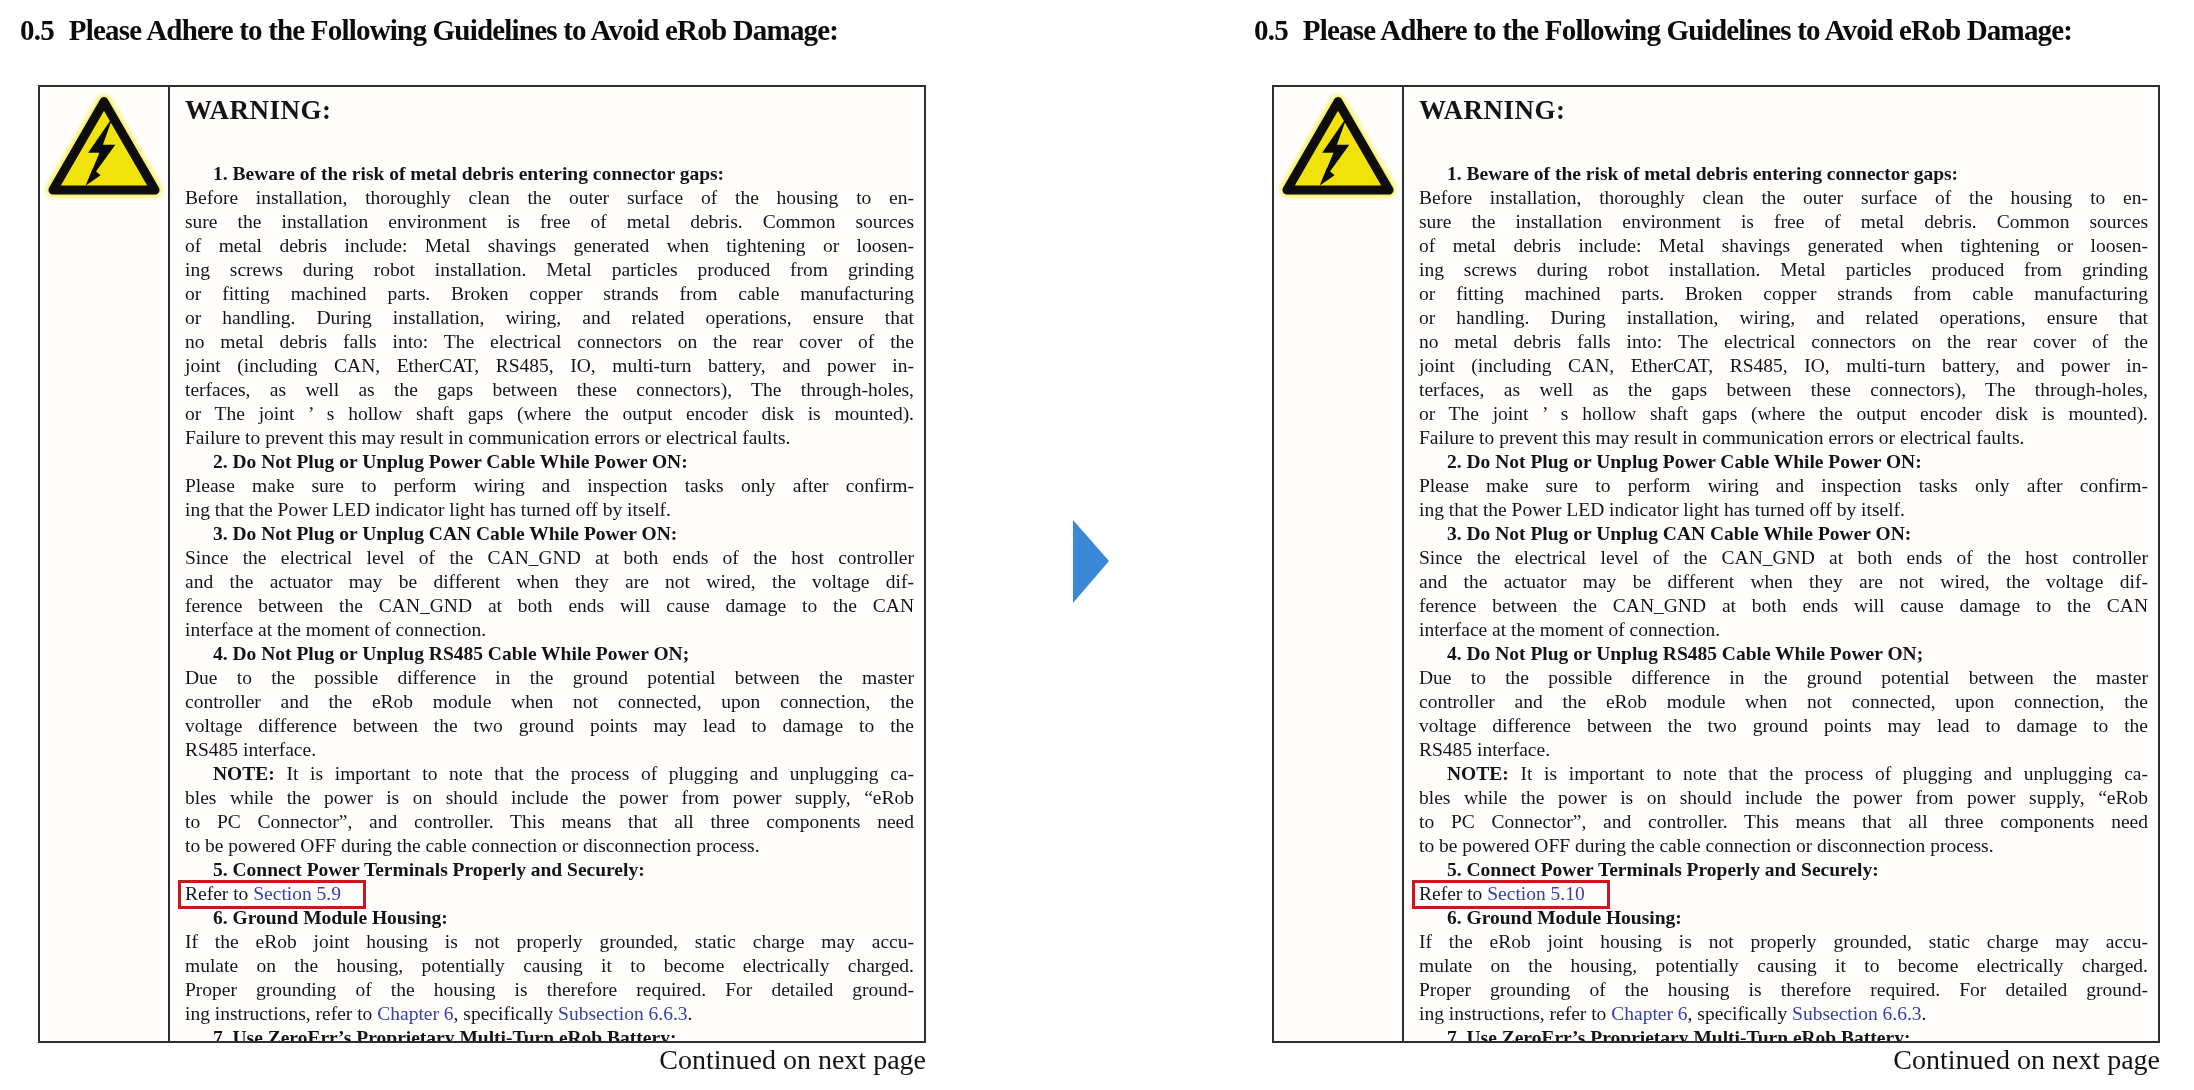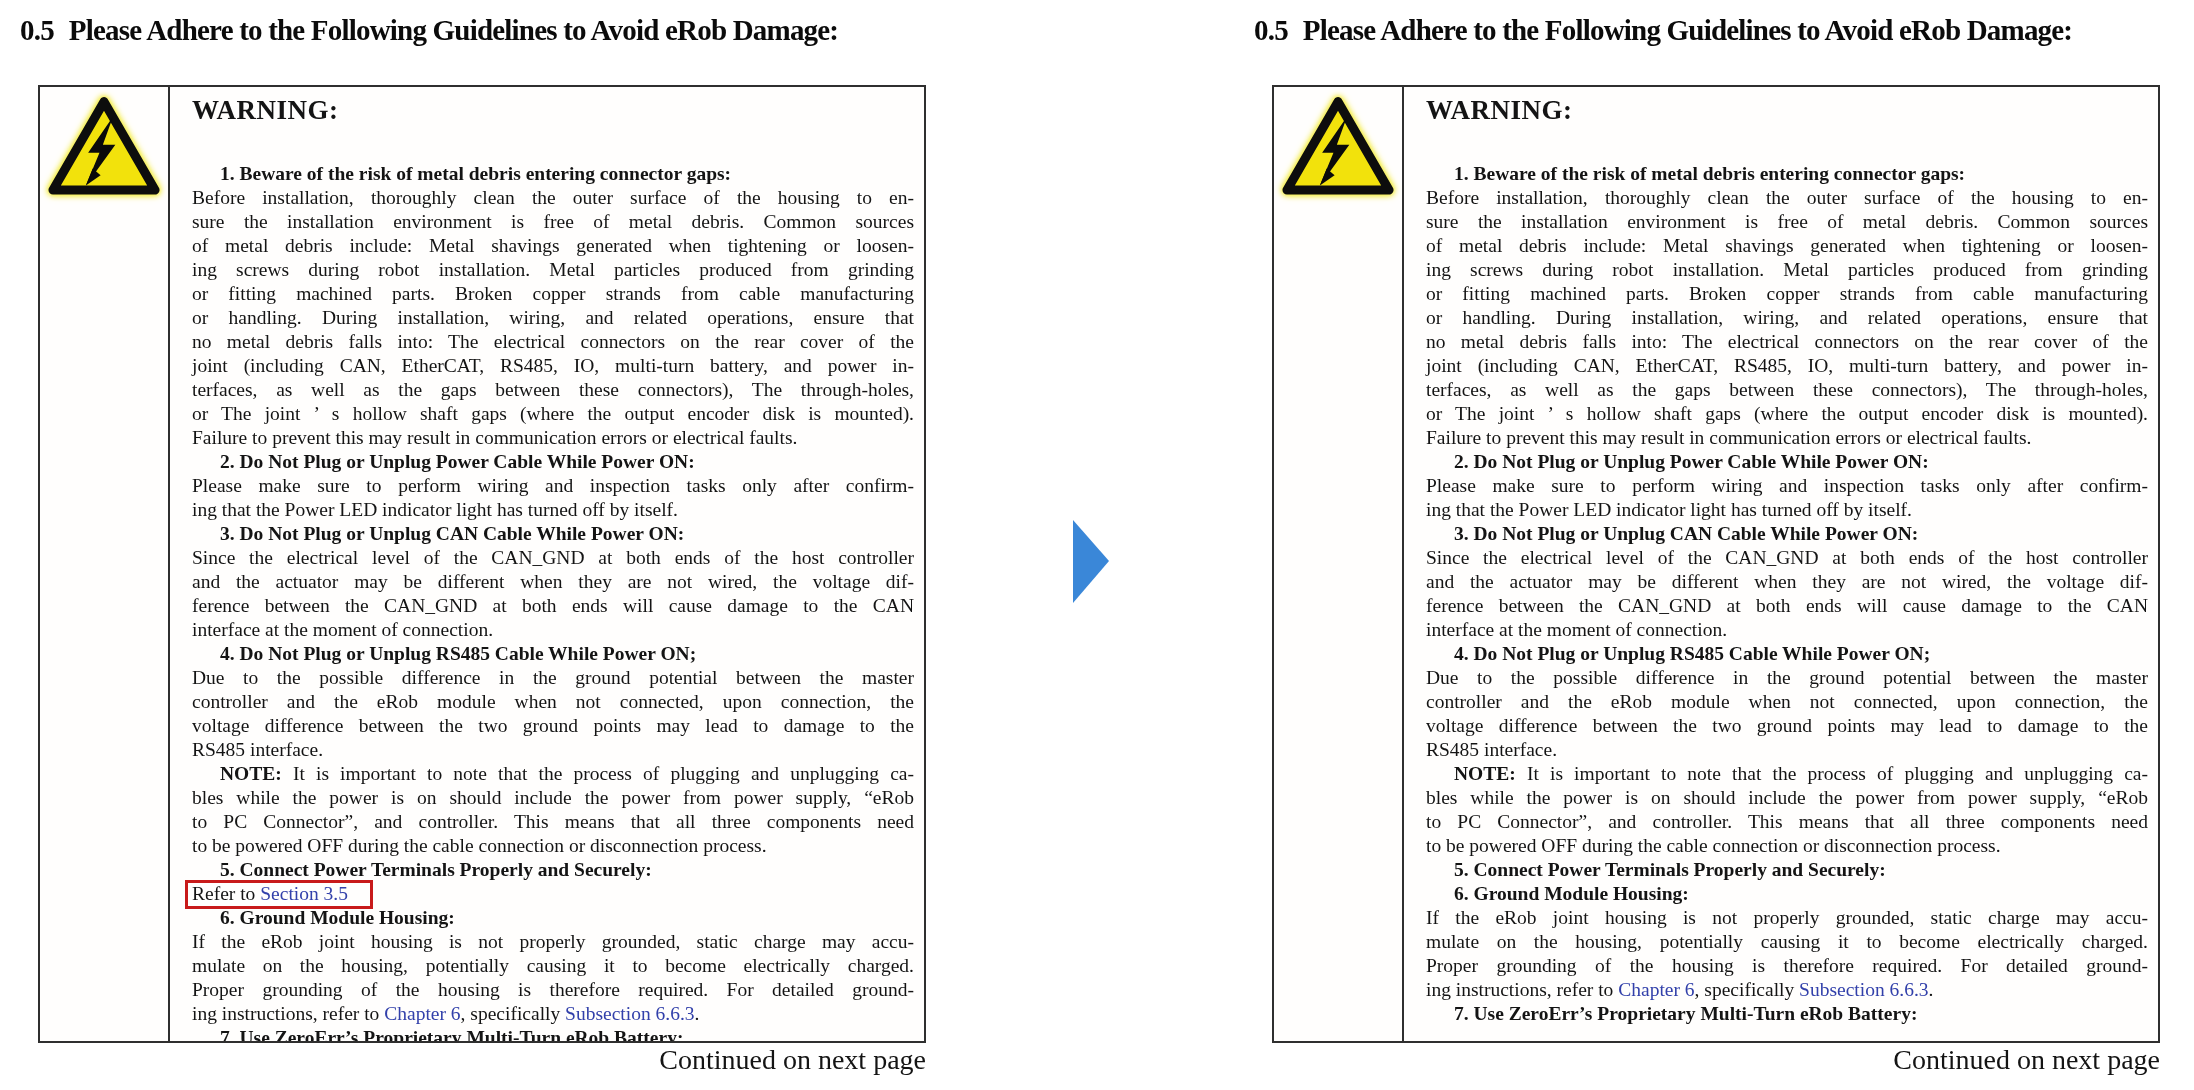--- a/index.html
+++ b/index.html
@@ -24,21 +24,21 @@
     position:absolute;top:85px;left:18px;width:888px;height:958px;
     border:2px solid var(--border,#2f2f2f);box-sizing:border-box;
     display:flex;overflow:hidden;background:#fffefd;
   }
   .icon-cell{
     width:130px;flex:0 0 130px;border-right:2px solid var(--border,#2f2f2f);
     display:flex;justify-content:center;align-items:flex-start;padding-top:9px;
     box-sizing:border-box;
   }
   .warn-icon{filter:drop-shadow(0 0 3px #f2e94a) drop-shadow(0 0 2px #f5ef30);}
-  .text-cell{flex:1;padding:6px 10px 0 22px;box-sizing:border-box;overflow:hidden;}
+  .text-cell{flex:1;padding:6px 10px 0 15px;box-sizing:border-box;overflow:hidden;}
   .warn-title{font-size:27px;line-height:34px;font-weight:700;letter-spacing:0.5px;}
   .lines{margin-top:35px;}
   .line{font-size:19.5px;line-height:24px;height:24px;}
   .line.j{text-align:justify;text-align-last:justify;}
   .line .b{font-weight:700;margin-left:28px;}
   .line .link{color:var(--link,#3240aa);}
   .redwrap{
     display:inline-block;border:3px solid var(--red,#c81a1a);
     padding:0 22px 0 4px;margin-left:-7px;
     height:23px;line-height:22px;position:relative;top:-2px;box-sizing:content-box;
@@ -94,21 +94,21 @@
           <div class="line"><span class="b">4. Do Not Plug or Unplug RS485 Cable While Power ON;</span></div>
           <div class="line j"><span>Due to the possible difference in the ground potential between the master</span></div>
           <div class="line j"><span>controller and the eRob module when not connected, upon connection, the</span></div>
           <div class="line j"><span>voltage difference between the two ground points may lead to damage to the</span></div>
           <div class="line"><span>RS485 interface.</span></div>
           <div class="line j"><span class="b">NOTE:</span><span> It is important to note that the process of plugging and unplugging ca-</span></div>
           <div class="line j"><span>bles while the power is on should include the power from power supply, “eRob</span></div>
           <div class="line j"><span>to PC Connector”, and controller. This means that all three components need</span></div>
           <div class="line"><span>to be powered OFF during the cable connection or disconnection process.</span></div>
           <div class="line"><span class="b">5. Connect Power Terminals Properly and Securely:</span></div>
-          <div class="line"><span class="redwrap"><span>Refer to </span><span class="link">Section 3.5</span></span></div>
+          <div class="line"><span class="redwrap"><span>Refer to </span><span class="link">Section 5.9</span></span></div>
           <div class="line"><span class="b">6. Ground Module Housing:</span></div>
           <div class="line j"><span>If the eRob joint housing is not properly grounded, static charge may accu-</span></div>
           <div class="line j"><span>mulate on the housing, potentially causing it to become electrically charged.</span></div>
           <div class="line j"><span>Proper grounding of the housing is therefore required. For detailed ground-</span></div>
           <div class="line"><span>ing instructions, refer to </span><span class="link">Chapter 6</span><span>, specifically </span><span class="link">Subsection 6.6.3</span><span>.</span></div>
           <div class="line"><span class="b">7. Use ZeroErr’s Proprietary Multi-Turn eRob Battery:</span></div>
         </div>
     </div>
   </div>
   <div class="continued">Continued on next page</div>
@@ -154,20 +154,21 @@
           <div class="line"><span class="b">4. Do Not Plug or Unplug RS485 Cable While Power ON;</span></div>
           <div class="line j"><span>Due to the possible difference in the ground potential between the master</span></div>
           <div class="line j"><span>controller and the eRob module when not connected, upon connection, the</span></div>
           <div class="line j"><span>voltage difference between the two ground points may lead to damage to the</span></div>
           <div class="line"><span>RS485 interface.</span></div>
           <div class="line j"><span class="b">NOTE:</span><span> It is important to note that the process of plugging and unplugging ca-</span></div>
           <div class="line j"><span>bles while the power is on should include the power from power supply, “eRob</span></div>
           <div class="line j"><span>to PC Connector”, and controller. This means that all three components need</span></div>
           <div class="line"><span>to be powered OFF during the cable connection or disconnection process.</span></div>
           <div class="line"><span class="b">5. Connect Power Terminals Properly and Securely:</span></div>
+          <div class="line"><span class="redwrap"><span>Refer to </span><span class="link">Section 5.10</span></span></div>
           <div class="line"><span class="b">6. Ground Module Housing:</span></div>
           <div class="line j"><span>If the eRob joint housing is not properly grounded, static charge may accu-</span></div>
           <div class="line j"><span>mulate on the housing, potentially causing it to become electrically charged.</span></div>
           <div class="line j"><span>Proper grounding of the housing is therefore required. For detailed ground-</span></div>
           <div class="line"><span>ing instructions, refer to </span><span class="link">Chapter 6</span><span>, specifically </span><span class="link">Subsection 6.6.3</span><span>.</span></div>
           <div class="line"><span class="b">7. Use ZeroErr’s Proprietary Multi-Turn eRob Battery:</span></div>
         </div>
     </div>
   </div>
   <div class="continued">Continued on next page</div>

